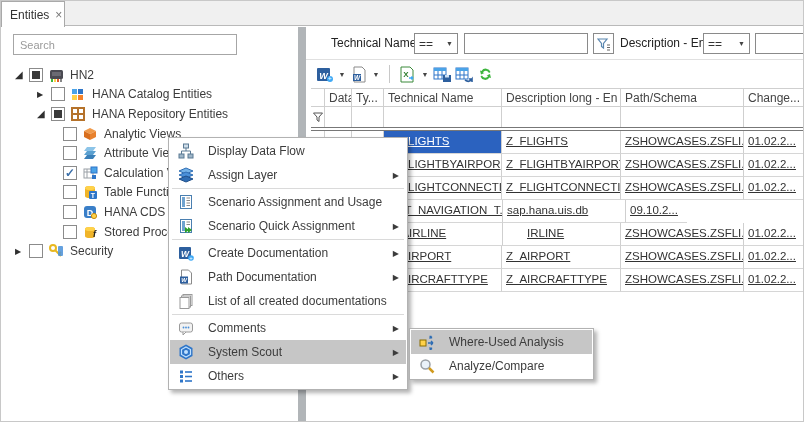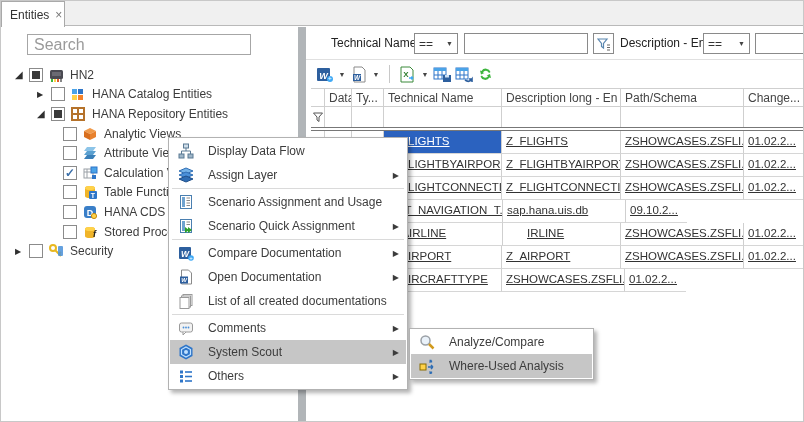--- a/index.html
+++ b/index.html
@@ -11,22 +11,22 @@
   .tabstrip { position:absolute; left:0; top:0; width:804px; height:25px;
               background:#f0f0f0; border-bottom:1px solid #b9b9b9; }
   .tab { position:absolute; left:0; top:0; height:26px; width:64px; background:#fff;
          border:1px solid #a9a9a9; border-bottom:none; display:flex; align-items:center;
          padding:0 6px 0 8px; gap:6px; }
   .tab-label { color:#333; }
   .tab-close { color:#777; font-size:12px; line-height:1; cursor:pointer; }
 
   
   .left-panel { position:absolute; left:0; top:26px; width:297px; height:396px; background:#fff; }
-  .search-input { position:absolute; left:26px; top:7px; width:224px; height:21px;
-                  border:1px solid #a6a6a6; padding:0 6px; font-size:16px; color:#7f1d1d; outline:none; }
+  .search-input { position:absolute; left:12px; top:7px; width:224px; height:21px;
+                  border:1px solid #a6a6a6; padding:0 6px; font-size:11px; color:#7f1d1d; outline:none; }
   .search-input::placeholder { color:#9a9a9a; }
   .tree { position:absolute; left:0; top:38px; width:297px; }
   .trow { height:19.6px; display:flex; align-items:center; white-space:nowrap; }
   .trow.l1 { padding-left:14px; } .trow.l2 { padding-left:36px; } .trow.l3 { padding-left:62px; }
   .exp { width:14px; font-size:8px; color:#2f2f2f; flex:0 0 14px; }
   .exp.expanded { font-size:10px; }
   .cb { width:14px; height:14px; border:1px solid #8b8b8b; background:#fff; margin-right:5px;
         flex:0 0 14px; position:relative; display:flex; align-items:center; justify-content:center; }
   .cb .part { width:8px; height:8px; background:#3a3a3a; }
   .cb .chk { color:#3a6ea8; font-size:12px; font-weight:bold; line-height:1; }
@@ -396,20 +396,21 @@
         <div class="gc c3">IRPORT</div>
         <div class="gc c4">Z_AIRPORT</div>
         <div class="gc c5">ZSHOWCASES.ZSFLI...</div>
         <div class="gc c6">01.02.2...</div>
       </div>
       <div class="grow gdata">
         <div class="gc c0"></div>
         <div class="gc c1"></div>
         <div class="gc c2"></div>
         <div class="gc c3">IRCRAFTTYPE</div>
+        <div class="gc c4">Z_AIRCRAFTTYPE</div>
         <div class="gc c5">ZSHOWCASES.ZSFLI...</div>
         <div class="gc c6">01.02.2...</div>
       </div>
     </div>
   </div>
 
   <div class="menu main-menu">
 
     <div class="mi">
       <span class="mico">
@@ -470,33 +471,33 @@
 
     <div class="mi">
       <span class="mico">
         <svg width="16" height="16">
             <rect x="1" y="2" width="12" height="12" rx="1" fill="#2d5f9e"></rect>
             <text x="7" y="12" font-size="8.5" fill="#fff" text-anchor="middle" font-weight="bold" font-style="italic">W</text>
             <circle cx="13" cy="13" r="2.8" fill="#3fa9f5"></circle>
             <text x="13" y="15.3" font-size="6" fill="#fff" text-anchor="middle">+</text>
           </svg>
       </span>
-      <span class="mlabel">Compare Documentation</span>
+      <span class="mlabel">Create Documentation</span>
       <span class="marr">▶</span>
     </div>
 
     <div class="mi">
       <span class="mico">
         <svg width="16" height="16">
             <path d="M3.5 1 h7 l3 3 v11 h-10 z" fill="#fff" stroke="#8a8a8a"></path>
             <rect x="2" y="7.5" width="8" height="7" fill="#2d5f9e"></rect>
             <text x="6" y="13.2" font-size="6" fill="#fff" text-anchor="middle" font-weight="bold" font-style="italic">W</text>
           </svg>
       </span>
-      <span class="mlabel">Open Documentation</span>
+      <span class="mlabel">Path Documentation</span>
       <span class="marr">▶</span>
     </div>
 
     <div class="mi">
       <span class="mico">
         <svg width="16" height="16">
             <rect x="5" y="1.5" width="9" height="11" fill="#fff" stroke="#9a9a9a"></rect>
             <rect x="3.5" y="3" width="9" height="11" fill="#fff" stroke="#9a9a9a"></rect>
             <rect x="2" y="4.5" width="9" height="11" fill="#fff" stroke="#9a9a9a"></rect>
           </svg>
@@ -542,35 +543,35 @@
             <line x1="7" y1="8.5" x2="14" y2="8.5" stroke="#2e75c8" stroke-width="1.6"></line>
             <line x1="7" y1="13" x2="14" y2="13" stroke="#2e75c8" stroke-width="1.6"></line>
           </svg>
       </span>
       <span class="mlabel">Others</span>
       <span class="marr">▶</span>
     </div>
   </div>
 
   <div class="menu sub-menu">
-    <div class="mi">
-      <span class="mico">
-        <svg width="16" height="16">
-            <circle cx="6.5" cy="6.5" r="4.5" fill="#eaf2fa" stroke="#9aa0a6" stroke-width="1.5"></circle>
-            <line x1="10" y1="10" x2="14.5" y2="14.5" stroke="#d19a1e" stroke-width="2.5"></line>
-          </svg>
-      </span>
-      <span class="mlabel">Analyze/Compare</span>
-    </div>
     <div class="mi hl">
       <span class="mico">
         <svg width="16" height="16">
             <rect x="1" y="6" width="6" height="6" fill="#ffd24a" stroke="#8a6d00"></rect>
             <path d="M9 9 h5 m0 0 l-2 -2 m2 2 l-2 2" stroke="#2e6db4" stroke-width="1.4" fill="none"></path>
             <path d="M10.5 4.5 l2 -2 m0 0 l-2 0 m2 0 l0 2" stroke="#2e6db4" stroke-width="1.3" fill="none"></path>
             <path d="M10.5 13.5 l2 2 m0 0 l-2 0 m2 0 l0 -2" stroke="#2e6db4" stroke-width="1.3" fill="none"></path>
           </svg>
       </span>
       <span class="mlabel">Where-Used Analysis</span>
     </div>
+    <div class="mi">
+      <span class="mico">
+        <svg width="16" height="16">
+            <circle cx="6.5" cy="6.5" r="4.5" fill="#eaf2fa" stroke="#9aa0a6" stroke-width="1.5"></circle>
+            <line x1="10" y1="10" x2="14.5" y2="14.5" stroke="#d19a1e" stroke-width="2.5"></line>
+          </svg>
+      </span>
+      <span class="mlabel">Analyze/Compare</span>
+    </div>
   </div>
 
 </div>
 
 </body></html>

